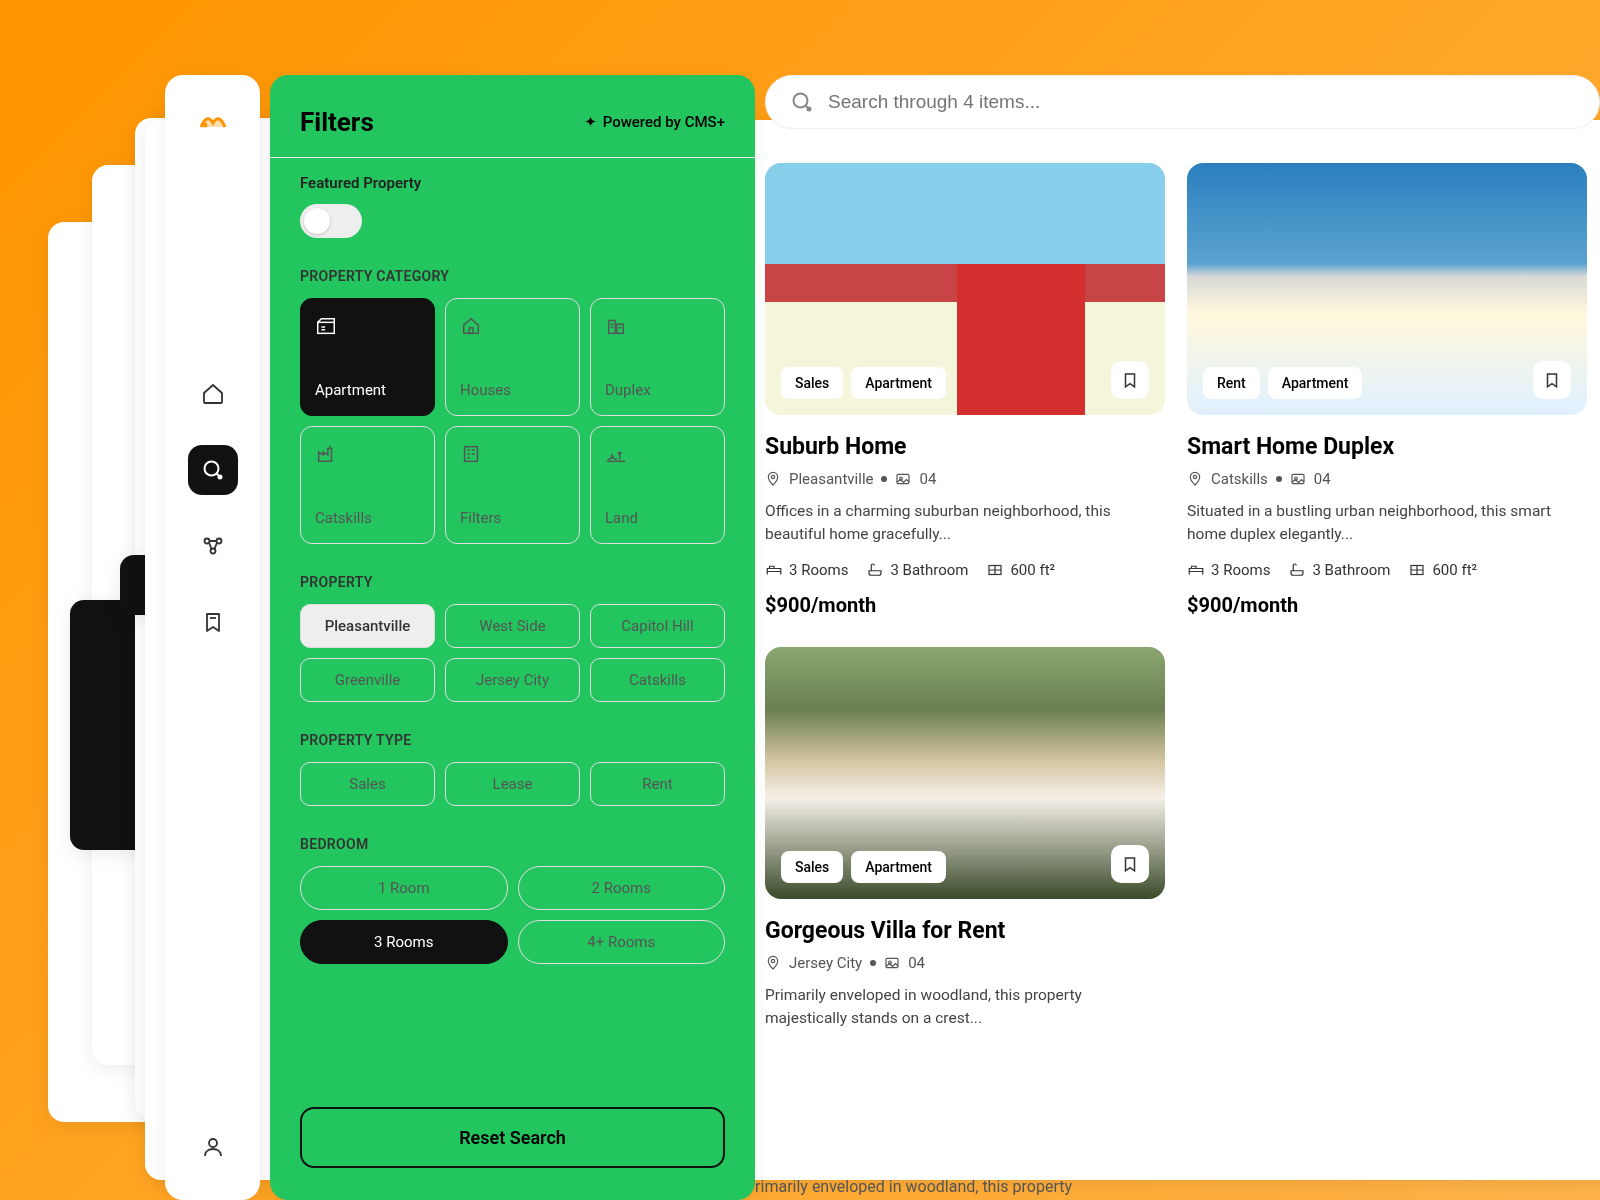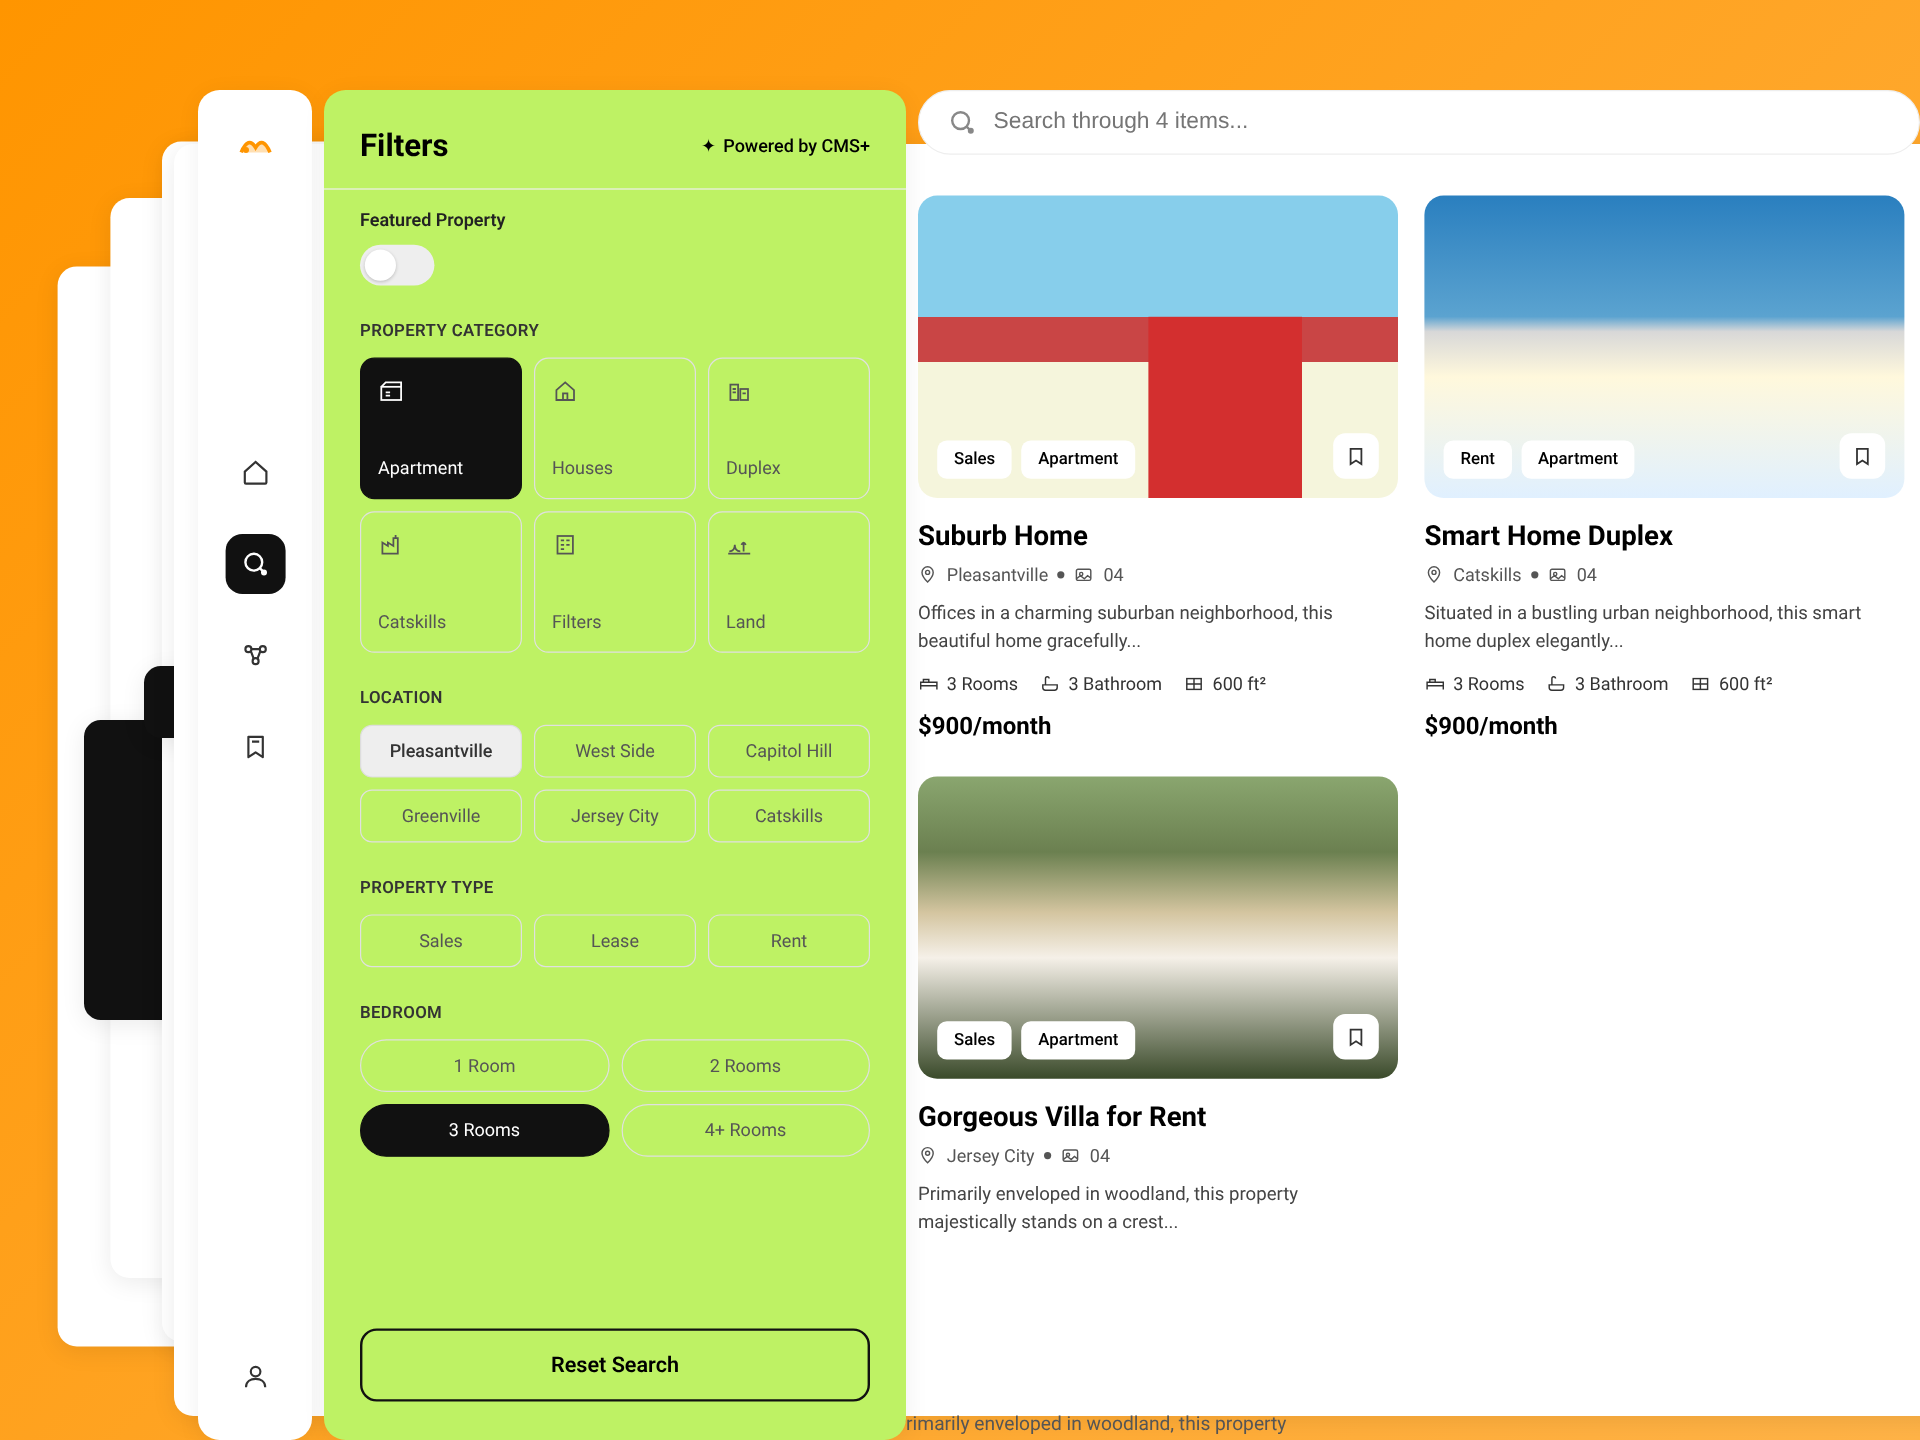--- a/index.html
+++ b/index.html
@@ -50,21 +50,21 @@
     border-radius: 14px;
     cursor: pointer;
   }
   .nav-item.active { background: #111; }
   .nav-item.active svg { stroke: #fff; }
   .sidebar-bottom { margin-top: auto; }
 
   
   .filters {
     width: 485px;
-    background: #bef264;
+    background: #22c55e;
     border-radius: 18px;
     padding: 32px 30px;
     box-shadow: 0 4px 20px rgba(0,0,0,0.06);
     display: flex;
     flex-direction: column;
   }
   .filters-header {
     display: flex;
     align-items: center;
     justify-content: space-between;
@@ -355,21 +355,21 @@
           <svg width="22" height="22" viewBox="0 0 24 24" fill="none" stroke-width="1.6">
               <path d="M3 18 Q8 18 8 12 Q8 18 13 18 M16 18 V10 M14 12 Q16 8 18 12"></path>
               <path d="M2 20 H22"></path>
             </svg>
           <span>Land</span>
         </div>
       </div>
     </div>
 
     <div class="filter-section">
-      <div class="filter-label">LOCATION</div>
+      <div class="filter-label">PROPERTY</div>
       <div class="chip-row">
         <div class="chip active">Pleasantville</div>
         <div class="chip">West Side</div>
         <div class="chip">Capitol Hill</div>
         <div class="chip">Greenville</div>
         <div class="chip">Jersey City</div>
         <div class="chip">Catskills</div>
       </div>
     </div>
 

